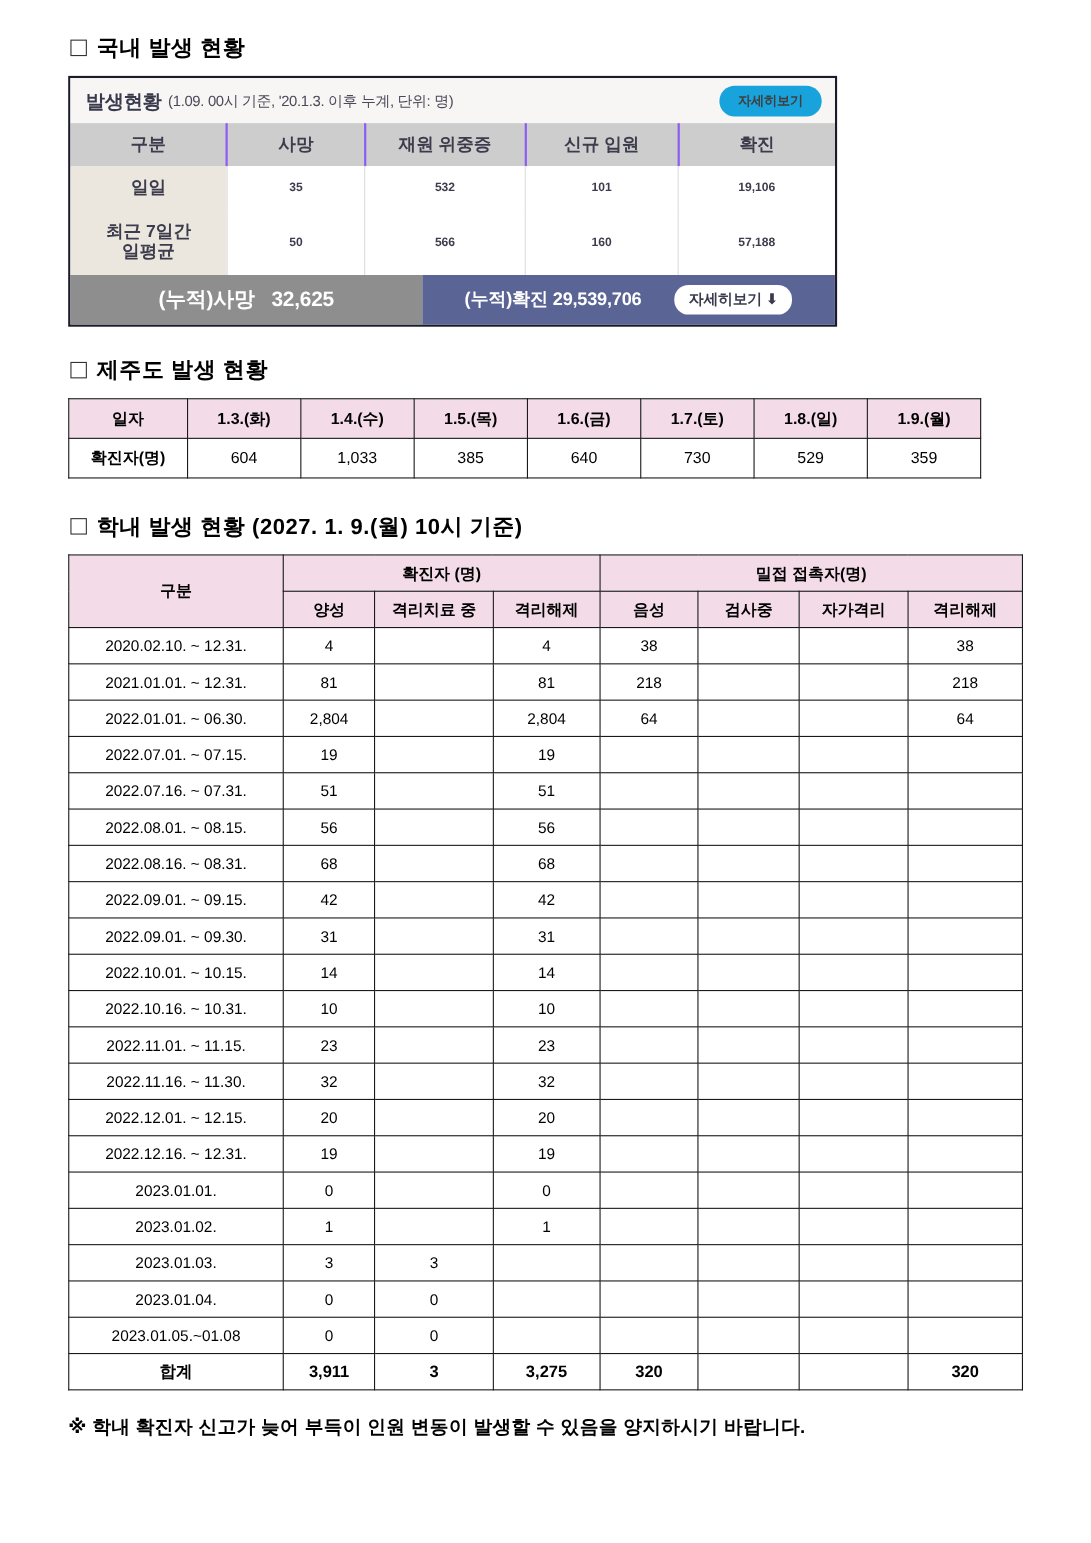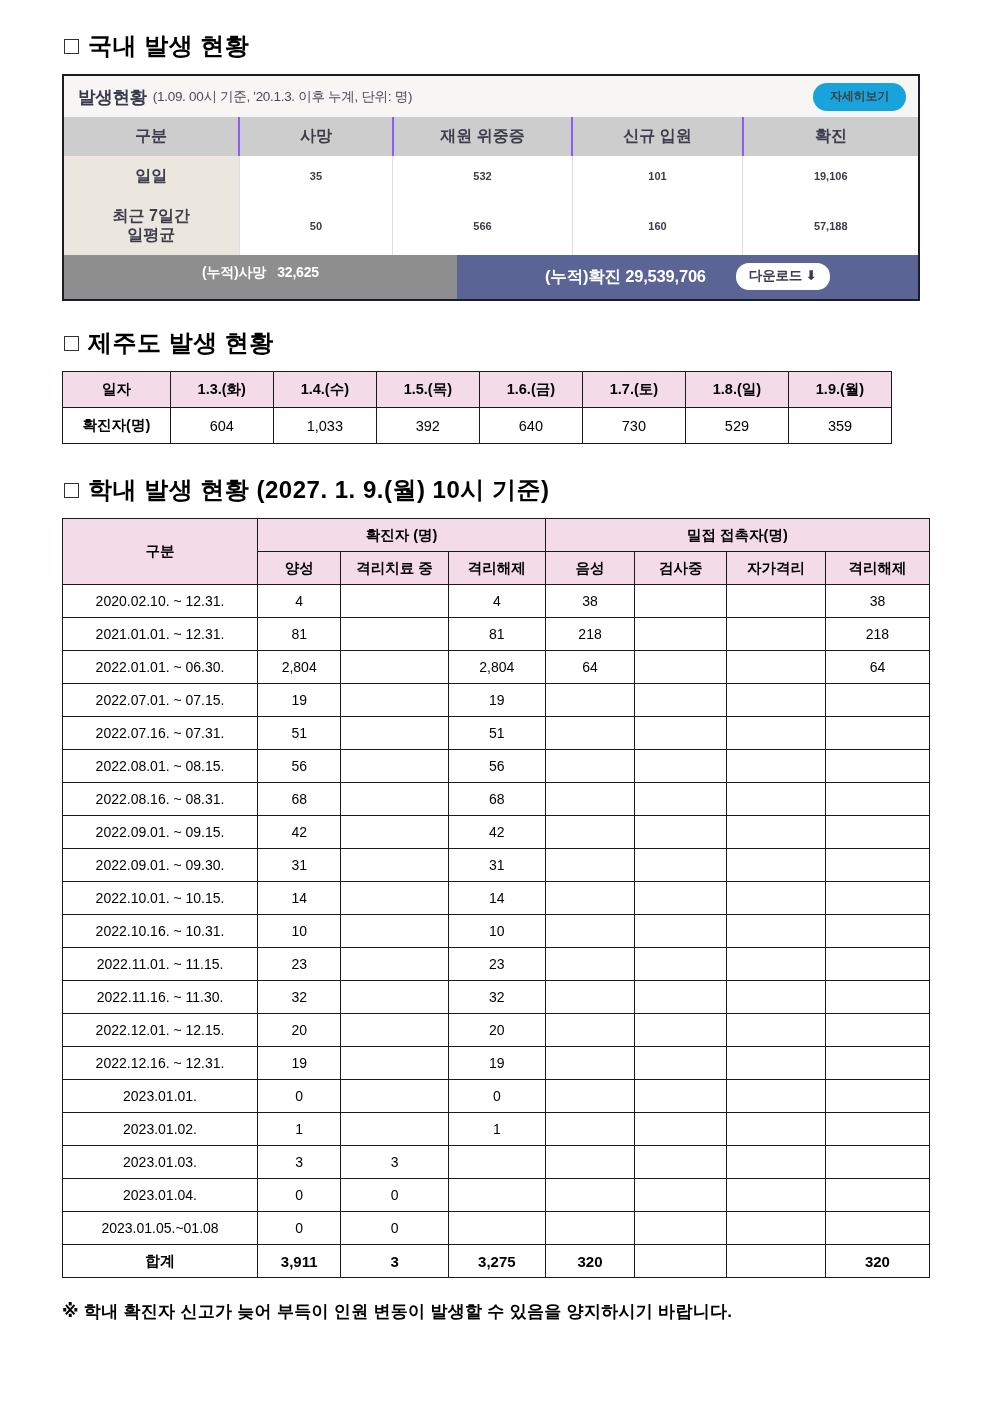--- a/index.html
+++ b/index.html
@@ -19,38 +19,38 @@
     padding: 30px 52px 0 62px;
     box-sizing: border-box;
     width: 992px;
   }
 
   
   .section-head {
     display: flex;
     align-items: center;
     gap: 9px;
-    font-size: 24px;
+    font-size: 20px;
     font-weight: bold;
     letter-spacing: 0.5px;
     margin: 0 0 12px 2px;
   }
   .section-head .chk {
     display: inline-block;
     width: 13px;
     height: 13px;
     border: 1.6px solid #333;
     background: #fff;
     flex: none;
   }
   .section-head .htxt { white-space: nowrap; }
 
   
   .banner {
-    width: 858px;
+    width: 699px;
     border: 2px solid #1b1b2b;
     background: #f5f4f2;
     box-sizing: border-box;
     margin-bottom: 26px;
   }
   .banner-top {
     display: flex;
     align-items: center;
     padding: 7px 12px 6px 14px;
     background: #f7f6f4;
@@ -114,21 +114,21 @@
   }
   .banner-foot {
     display: flex;
     width: 100%;
   }
   .foot-death {
     flex: 0 0 46%;
     background: #8e8e8e;
     color: #ffffff;
     font-weight: bold;
-    font-size: 14px;
+    font-size: 19px;
     text-align: center;
     padding: 9px 0 10px;
     letter-spacing: -0.2px;
   }
   .foot-conf {
     flex: 1;
     background: #5a6495;
     color: #ffffff;
     font-weight: bold;
     font-size: 16.5px;
@@ -268,21 +268,21 @@
       <div class="foot-death">
         <span>(누적)사망</span>
         &nbsp;
         <span>32,625</span>
       </div>
       <div class="foot-conf">
         <span>
           <span>(누적)확진</span>
           <span>29,539,706</span>
         </span>
-        <span class="dl-btn">다운로드 ⬇</span>
+        <span class="dl-btn">자세히보기 ⬇</span>
       </div>
     </div>
   </div>
 
   <div class="section-head">
     <span class="chk"></span>
     <span class="htxt">제주도 발생 현황</span>
   </div>
 
   <table class="jeju-table">
@@ -306,21 +306,21 @@
         <th>1.7.(토)</th>
         <th>1.8.(일)</th>
         <th>1.9.(월)</th>
       </tr>
     </thead>
     <tbody>
       <tr>
         <td>확진자(명)</td>
         <td>604</td>
         <td>1,033</td>
-        <td>392</td>
+        <td>385</td>
         <td>640</td>
         <td>730</td>
         <td>529</td>
         <td>359</td>
       </tr>
     </tbody>
   </table>
 
   <div class="section-head">
     <span class="chk"></span>

